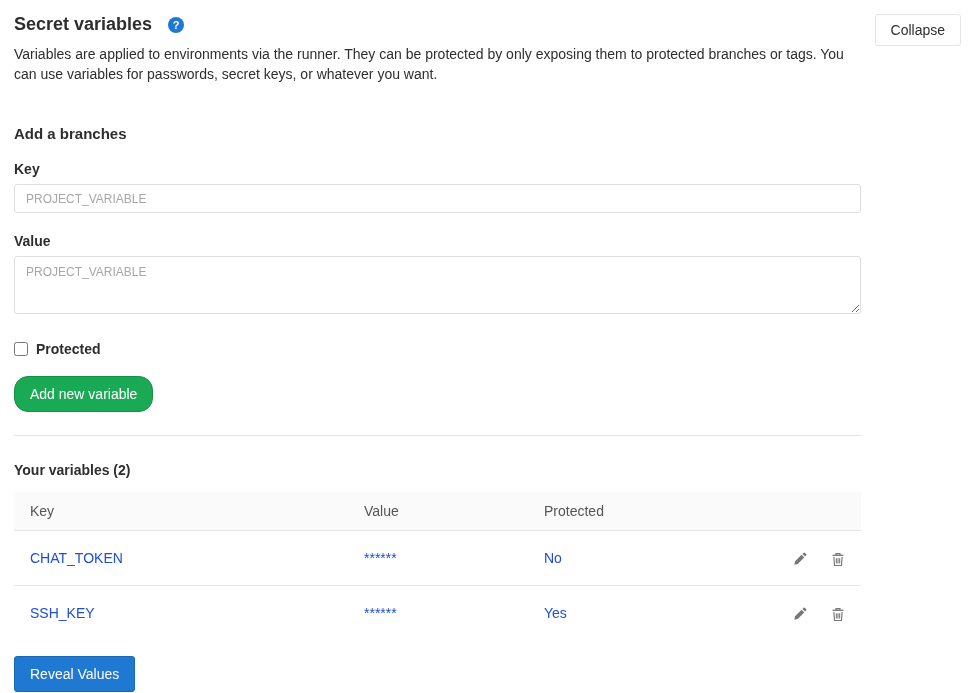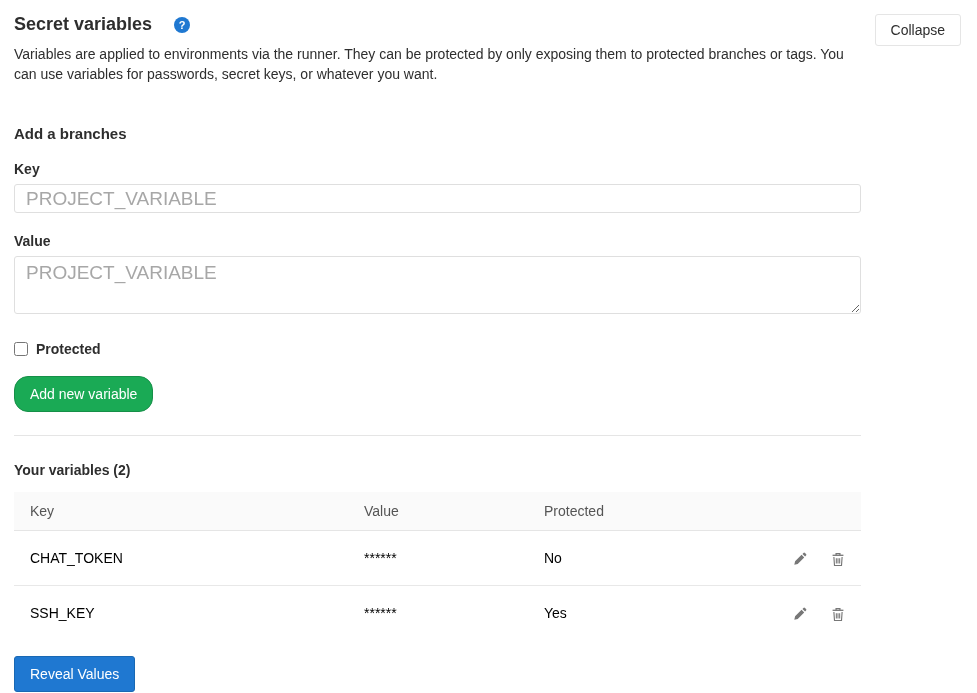--- a/index.html
+++ b/index.html
@@ -12,21 +12,21 @@
     color: #2e2e2e;
     overflow: hidden;
   }
   .page { position: relative; padding: 14px 16px 0 14px; }
   .content { width: 847px; }
 
   
   .section-top { position: relative; }
   .page-title {
     margin: 0; font-size: 18px; font-weight: bold; color: #2e2e2e;
-    display: flex; align-items: center; gap: 22px;
+    display: flex; align-items: center; gap: 16px;
   }
   .help-icon {
     display: inline-block; width: 16px; height: 16px; border-radius: 50%;
     background: #1f78d1; color: #ffffff; font-size: 11px; font-weight: bold;
     text-align: center; line-height: 16px; cursor: pointer; flex: 0 0 auto;
   }
   .collapse-btn {
     position: absolute; top: 0; right: 0;
     background: #ffffff; border: 1px solid #e5e5e5; border-radius: 3px;
     color: #2e2e2e; font-size: 14px; padding: 7px 15px; cursor: pointer;
@@ -34,21 +34,21 @@
     text-align: right;
   }
   .section-desc { margin: 9px 0 0; line-height: 20px; color: #2e2e2e; }
 
   
   .add-form { margin-top: 41px; }
   .form-heading { margin: 0 0 19px; font-size: 15px; font-weight: bold; }
   .field-label { display: block; font-weight: bold; margin-bottom: 7px; }
   .text-input, .text-area {
     width: 847px; border: 1px solid #dfdfdf; border-radius: 3px;
-    padding: 6px 11px; font-size: 19px; color: #2e2e2e;
+    padding: 6px 11px; font-size: 12px; color: #2e2e2e;
     font-family: "Liberation Sans", sans-serif; background: #fff;
   }
   .text-input { height: 29px; }
   .text-area { height: 58px; resize: vertical; line-height: 19px; }
   .text-input::placeholder, .text-area::placeholder { color: #a7a7a7; opacity: 1; }
   .field-group { margin-bottom: 20px; }
   .checkbox-row { display: flex; align-items: center; gap: 8px; margin-top: 24px; }
   .checkbox-row input[type="checkbox"] {
     width: 14px; height: 14px; margin: 0; accent-color: #1f78d1; cursor: pointer;
   }
@@ -66,21 +66,21 @@
   .vars-heading { margin: 26px 0 14px; font-size: 14px; font-weight: bold; }
   .vars-table { width: 847px; border-collapse: collapse; table-layout: fixed; }
   .vars-table col.c-key { width: 334px; }
   .vars-table col.c-value { width: 180px; }
   .vars-table col.c-protected { width: 223px; }
   .vars-table col.c-actions { width: 110px; }
   .vars-table th {
     background: #fafafa; text-align: left; font-weight: normal; color: #555555;
     padding: 11px 16px; border-bottom: 1px solid #e5e5e5;
   }
-  .vars-table td { padding: 19px 16px 18px; color: #000000; }
+  .vars-table td { padding: 19px 16px 18px; color: #1d4ed8; }
   .vars-table tbody tr + tr td { border-top: 1px solid #e8e8e8; }
   .cell-actions { text-align: right; white-space: nowrap; }
   .icon-btn {
     display: inline-block; background: none; border: none; padding: 0;
     margin-left: 20px; cursor: pointer; vertical-align: middle; line-height: 0;
   }
   .btn-blue {
     margin: 16px 0 16px; background: #1f78d1; border: 1px solid #1968b3;
     color: #ffffff; font-size: 14px; padding: 9px 15px; border-radius: 3px;
     cursor: pointer; font-family: inherit;

